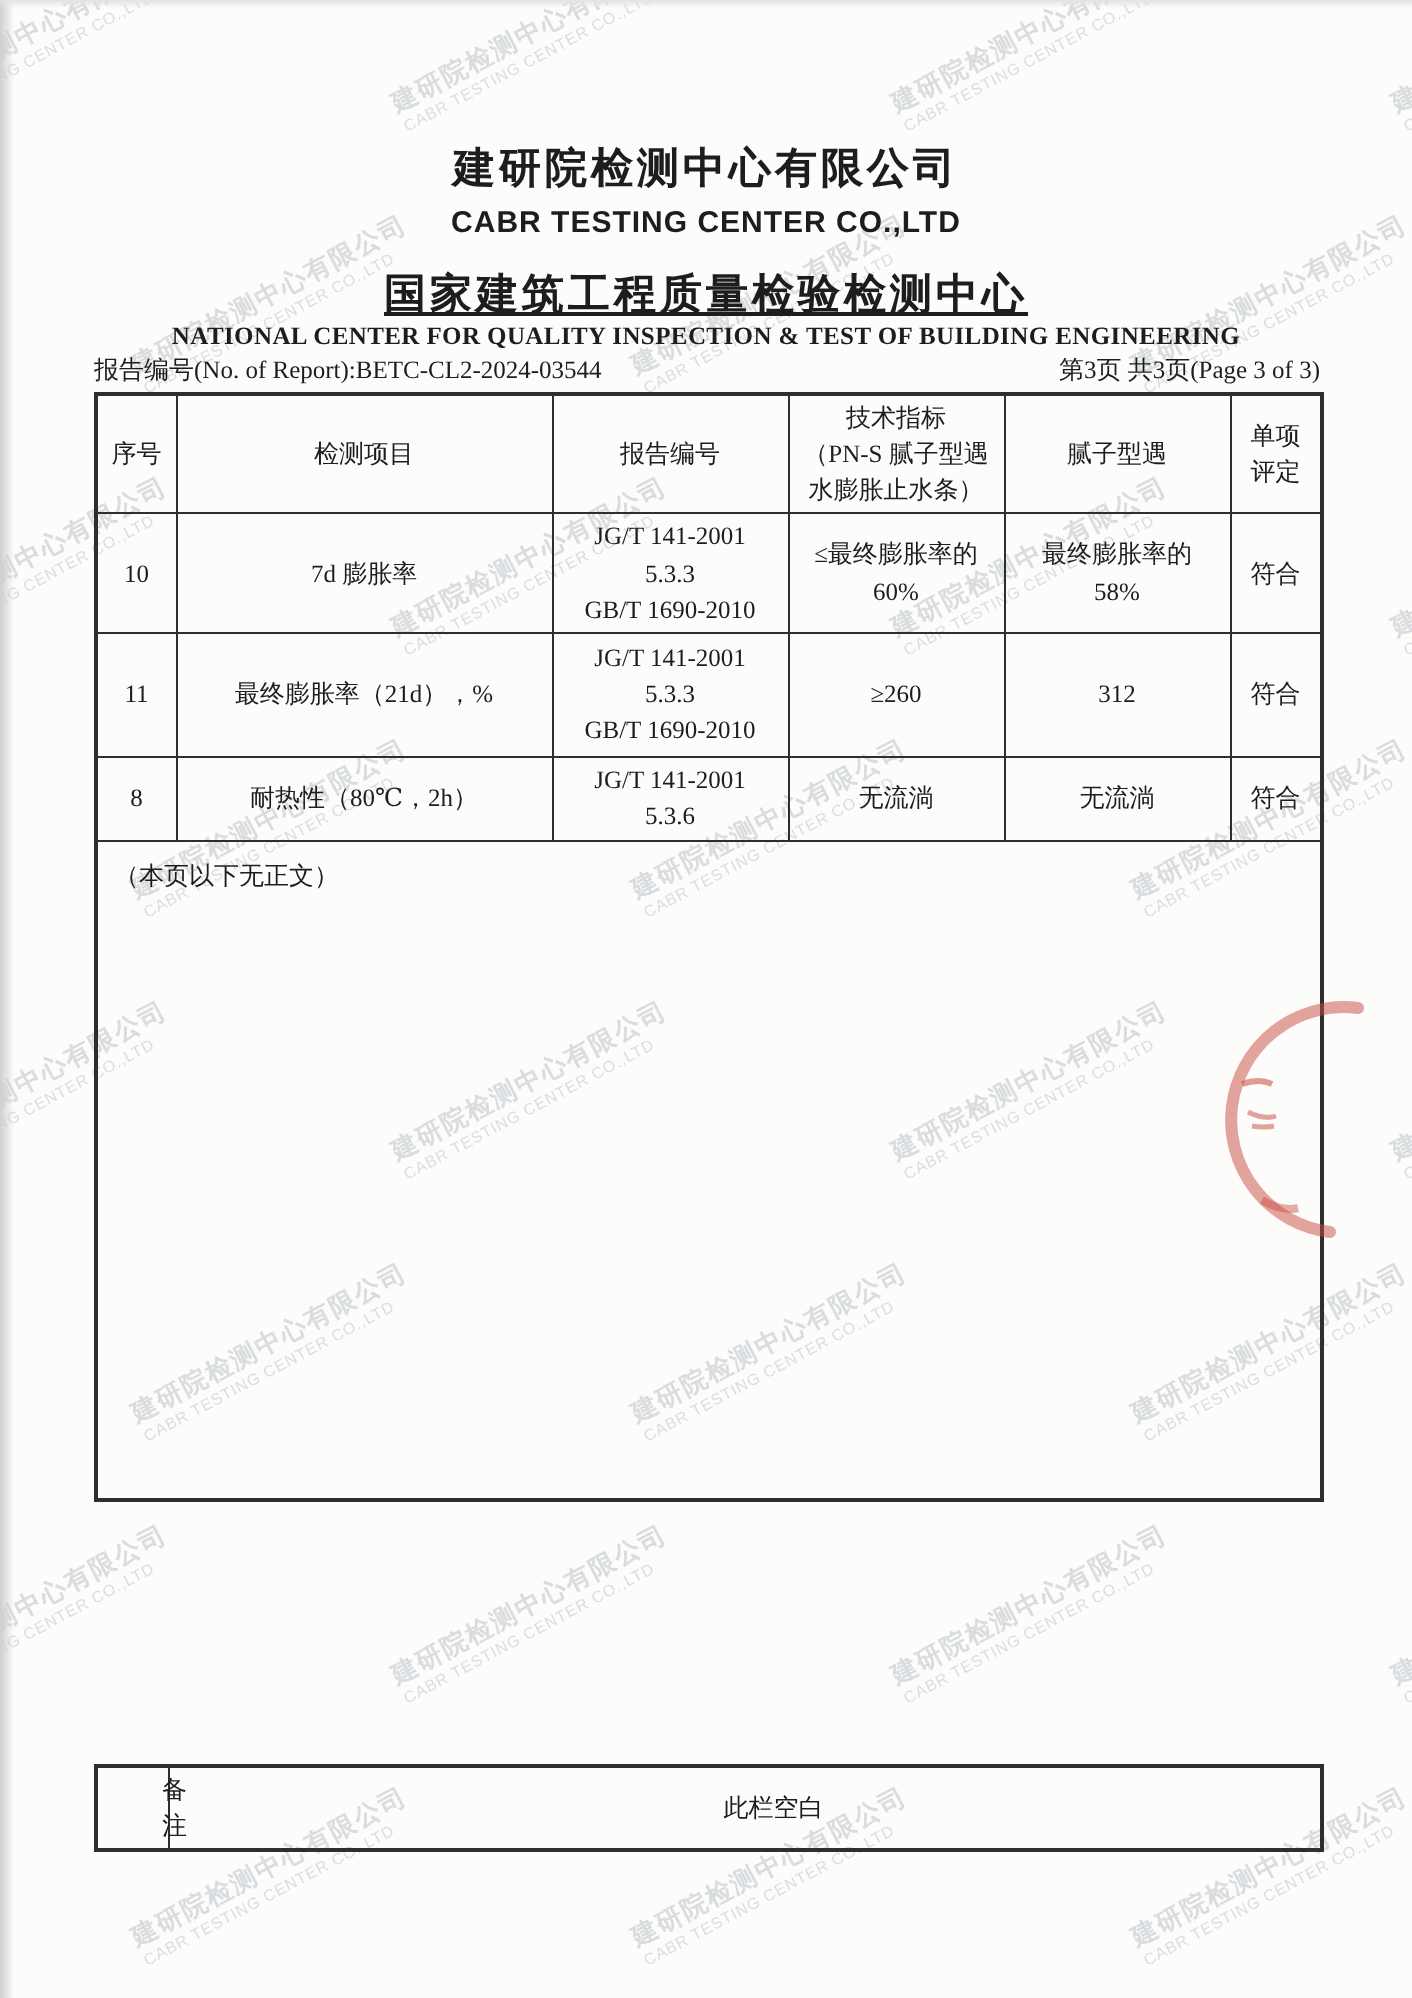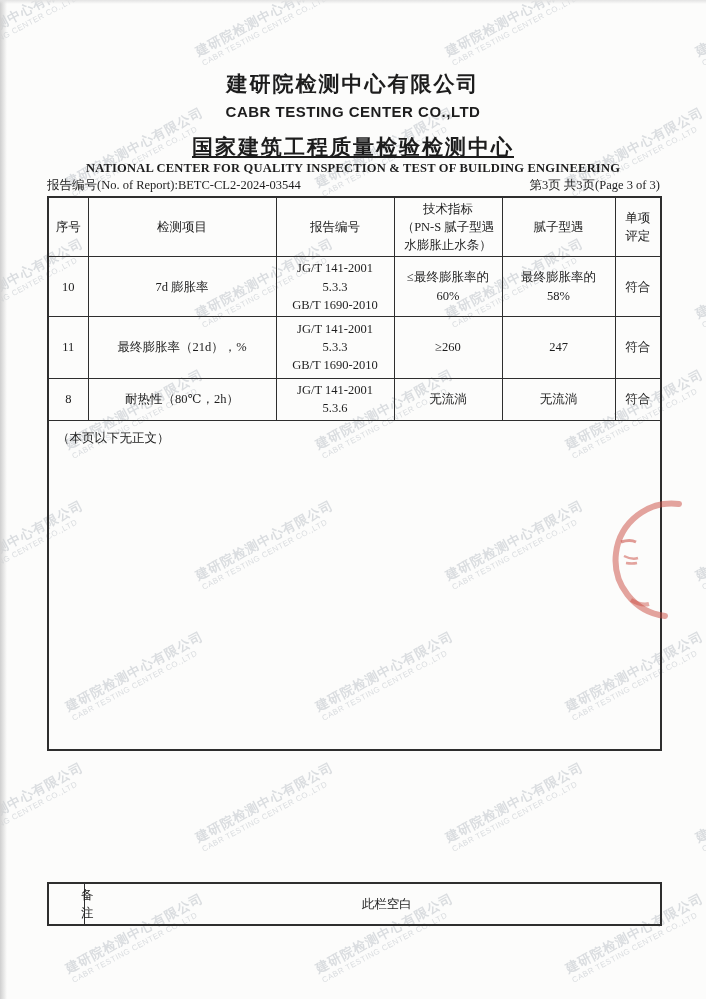--- a/index.html
+++ b/index.html
@@ -249,21 +249,21 @@
 58%</td>
         <td>符合</td>
       </tr>
       <tr style="height:62px">
         <td>11</td>
         <td>最终膨胀率（21d），%</td>
         <td>JG/T 141-2001
 5.3.3
 GB/T 1690-2010</td>
         <td>≥260</td>
-        <td>247</td>
+        <td>312</td>
         <td>符合</td>
       </tr>
       <tr style="height:42px">
         <td>8</td>
         <td>耐热性（80℃，2h）</td>
         <td>JG/T 141-2001
 5.3.6</td>
         <td>无流淌</td>
         <td>无流淌</td>
         <td>符合</td>

